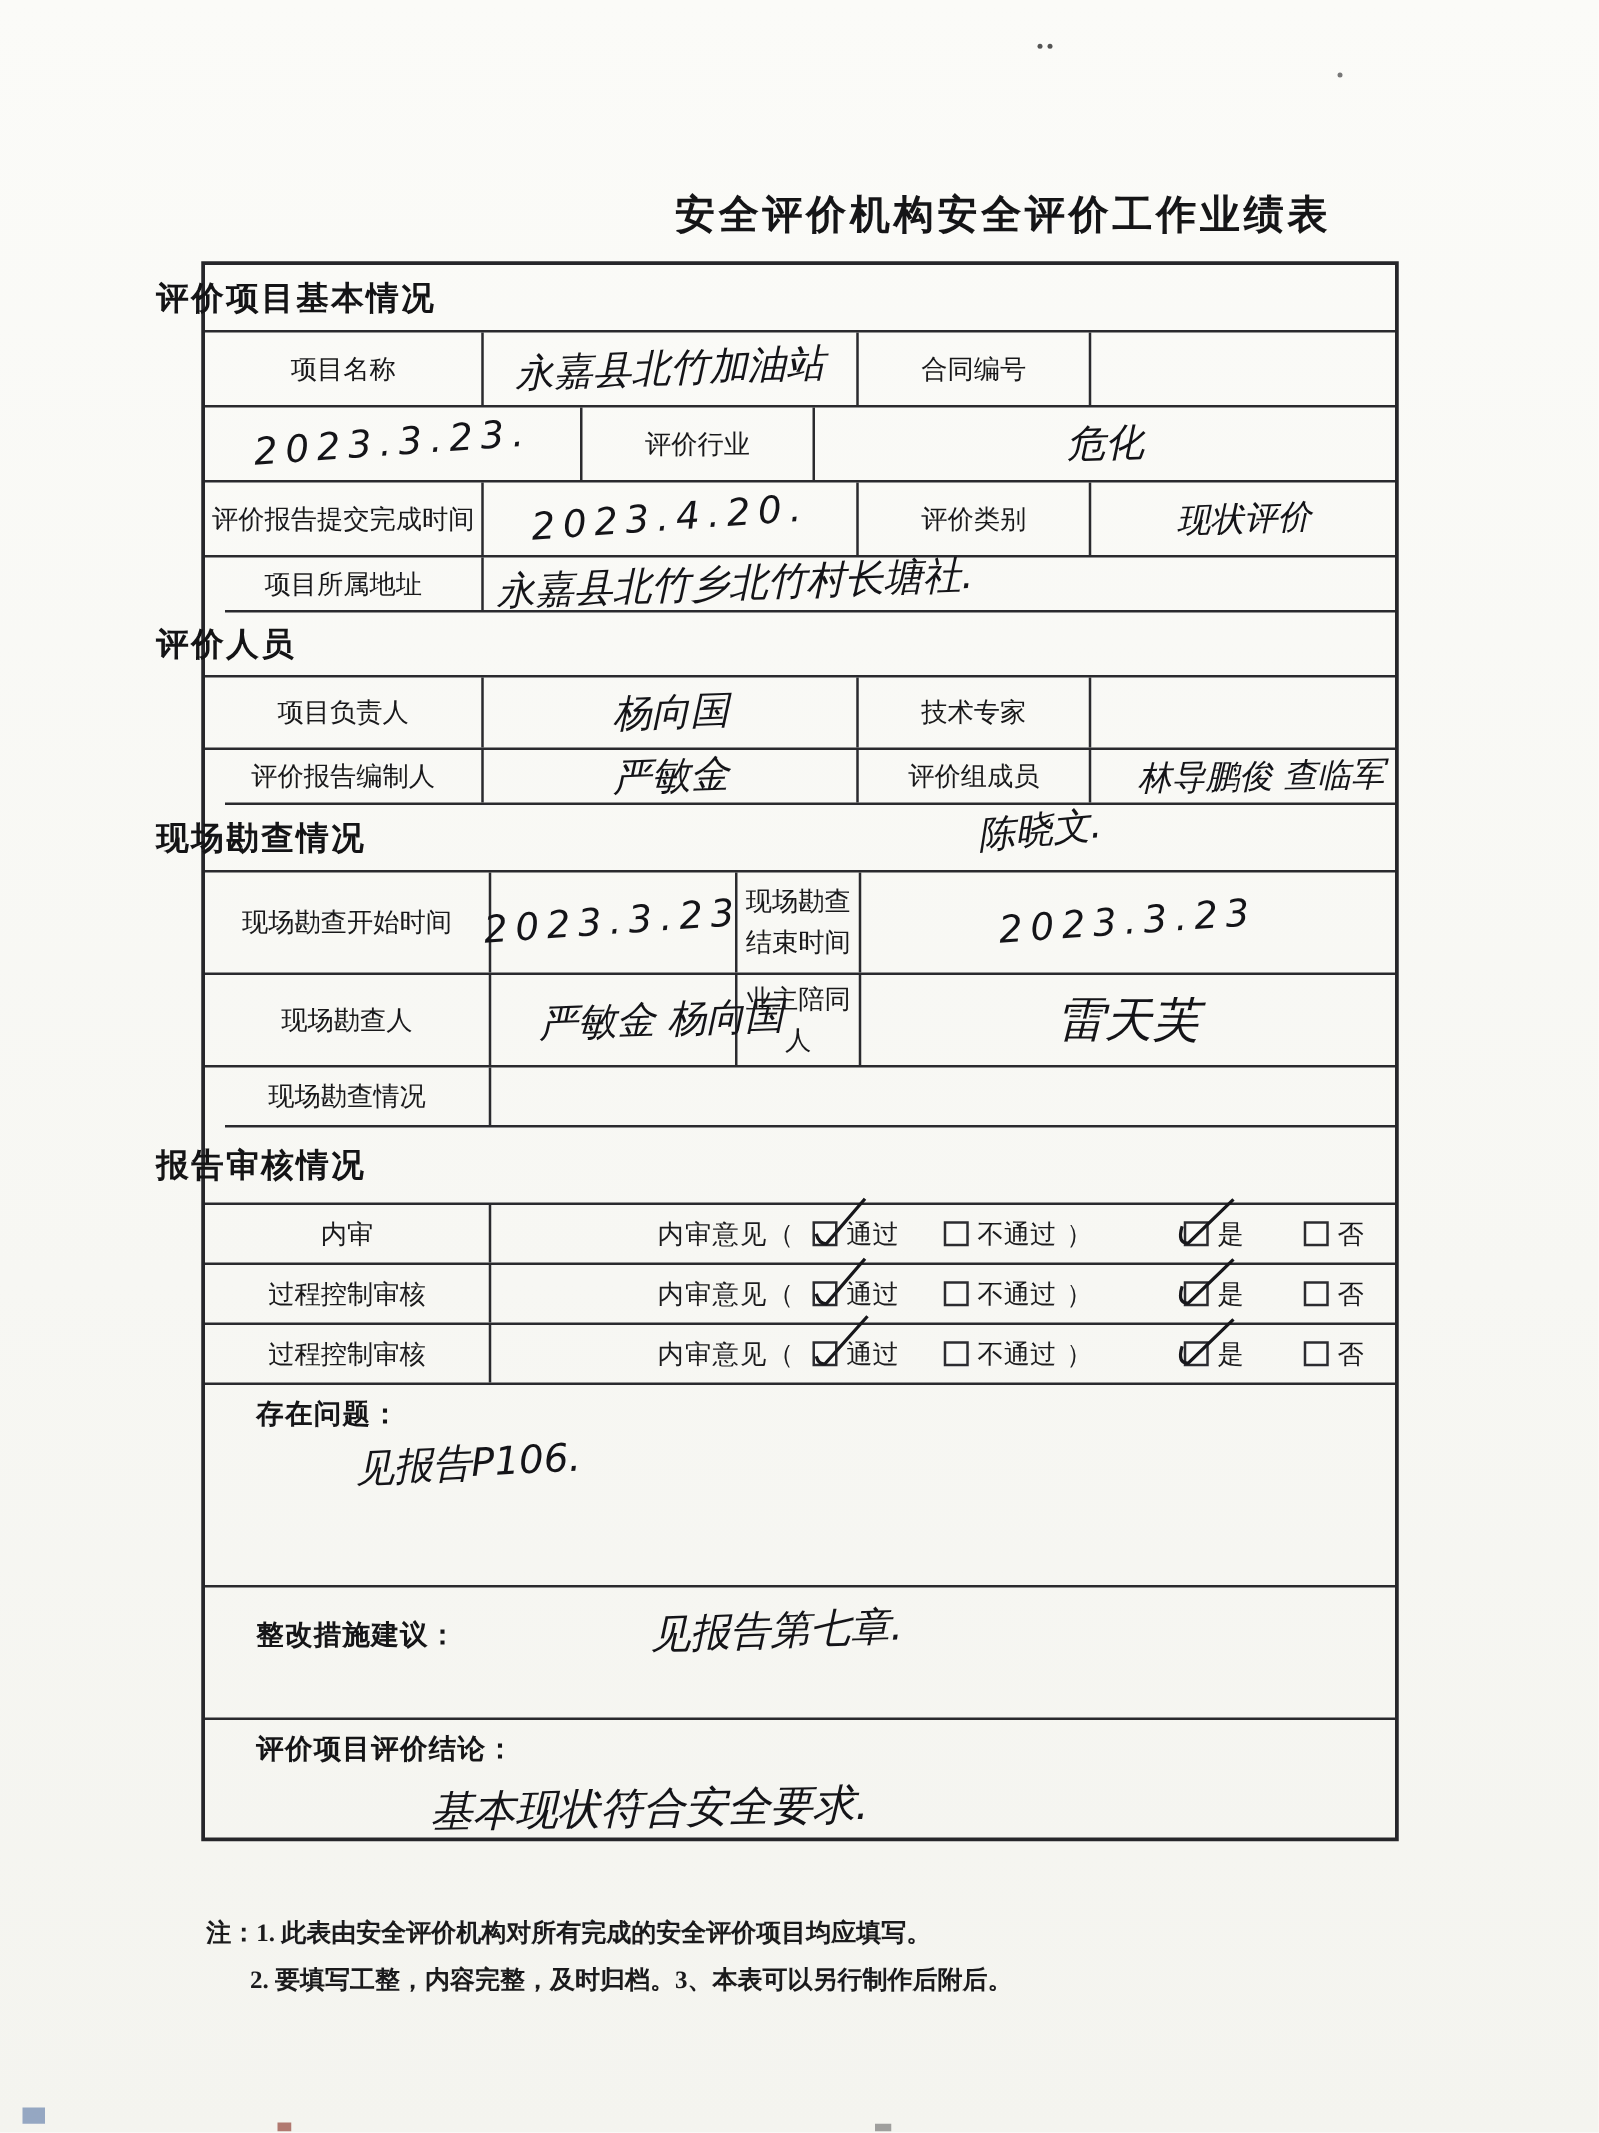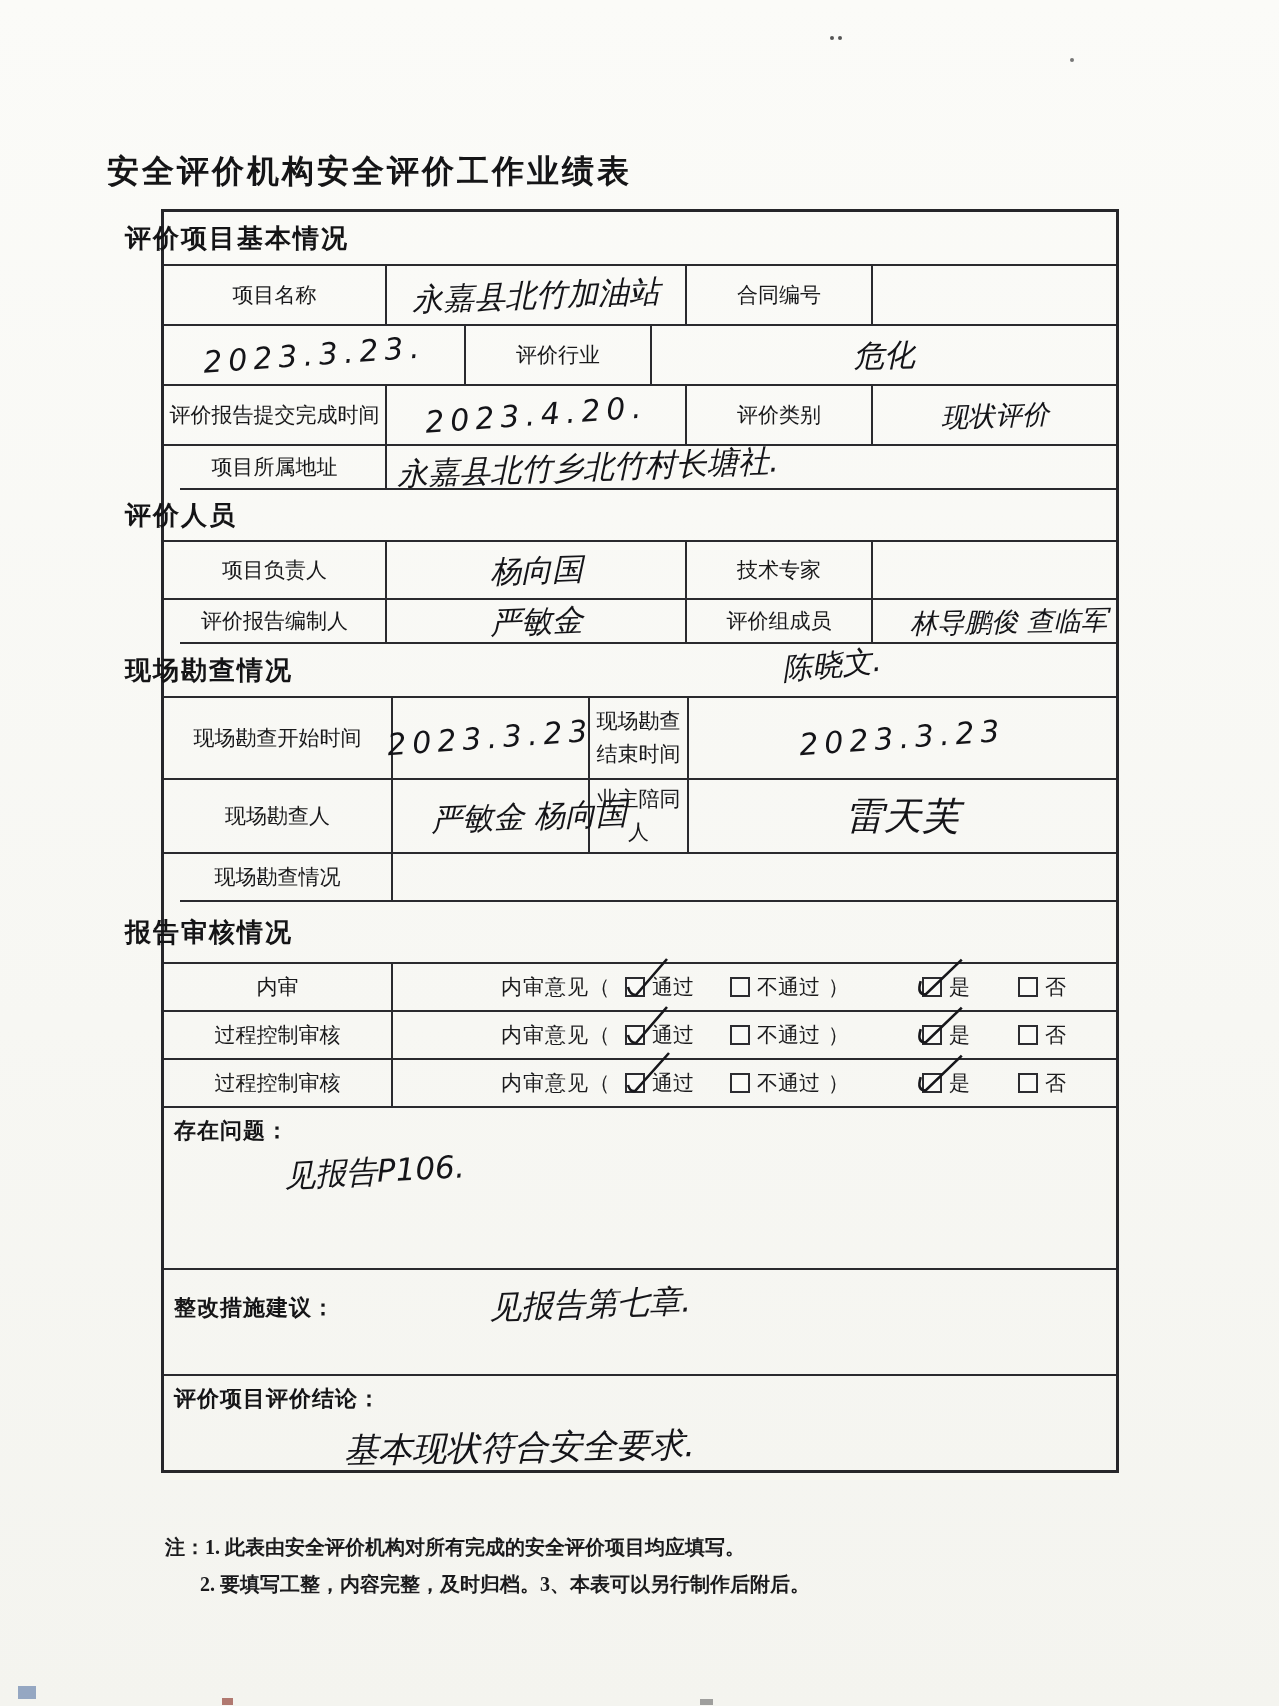--- a/index.html
+++ b/index.html
@@ -8,21 +8,21 @@
     font-family: "Liberation Serif", "DejaVu Serif", serif;
     background: linear-gradient(180deg, #fbfbf8 0%, #f7f7f3 60%, #f4f4ef 100%);
     color:#1c1c1e;
     position:relative;
     overflow:hidden;
   }
   .page { position:relative; width:1279px; height:1706px; }
 
   .title {
     position:absolute; top:150px; left:161px; width:958px;
-    text-align:left; transform:translateX(-54px);
+    text-align:right; transform:translateX(-54px);
     font-size:32px; font-weight:700; letter-spacing:3px; color:#151517;
   }
 
   .table {
     position:absolute; top:209px; left:161px; width:958px;
     border:3px solid #26262a; background:transparent;
   }
   .t-row { display:flex; align-items:stretch; border-top:2px solid #2a2a2e; position:relative; }
   .t-row:first-child { border-top:none; }
   .cell { border-left:2px solid #2a2a2e; display:flex; align-items:center; justify-content:center; position:relative; overflow:visible; }
@@ -35,21 +35,21 @@
   
   .c1 { width:221px; flex:none; }
   .c2 { width:300px; flex:none; }
   .c3 { width:186px; flex:none; }
   .c4 { flex:1; }
   .s1 { width:227px; flex:none; }
   .s2 { width:197px; flex:none; }
   .s3 { width:99px;  flex:none; }
   .s4 { flex:1; }
   .r1 { width:227px; flex:none; }
-  .r2 { flex:1; justify-content:flex-start; padding-left:108px; }
+  .r2 { flex:1; justify-content:center; padding-left:108px; }
 
   
   .h44{min-height:44px}.h48{min-height:48px}.h52{min-height:52px}.h54{min-height:54px}
   .h58{min-height:58px}.h60{min-height:60px}.h62{min-height:62px}.h74{min-height:74px}
   .h82{min-height:82px}.h92{min-height:92px}.h104{min-height:104px}.h160{min-height:160px}
 
   
   .hw {
     font-family: "DejaVu Sans", sans-serif;
     font-style: italic;
@@ -79,21 +79,21 @@
   .cb .tick { display:none; position:absolute; left:-6px; top:-24px; width:50px; height:48px; pointer-events:none; }
   .cb.checked .tick { display:block; }
   .cb-label { font-size:21px; margin-left:7px; }
   .gap-mid { width:22px; flex:none; }
   .gap-big { width:58px; flex:none; }
   .gap-yn  { width:34px; flex:none; }
   .v2 .tick { transform:rotate(5deg) translateX(-2px); }
 
   
   .free-cell { display:block; padding:8px 10px 6px 10px; min-height:inherit; }
-  .free-label { font-size:22px; font-weight:700; letter-spacing:1px; color:#151517; }
+  .free-label { font-size:22px; font-weight:700; letter-spacing:1px; color:#151517;margin-left:31px; }
   .free-val { display:inline-block; margin-top:10px; }
   .problems-val    { margin-left:110px; font-size:31px; transform:rotate(-3deg); }
   .suggestions-val { margin-left:150px; font-size:32px; transform:rotate(-2deg); }
   .conclusion-val  { margin-left:170px; margin-top:16px; font-size:34px; transform:rotate(-1deg); }
 
   
   .notes { position:absolute; left:165px; top:1529px; width:980px; font-weight:700; font-size:20px; color:#1a1a1c; line-height:1.85; }
   .notes .line2 { padding-left:35px; }
 
   

